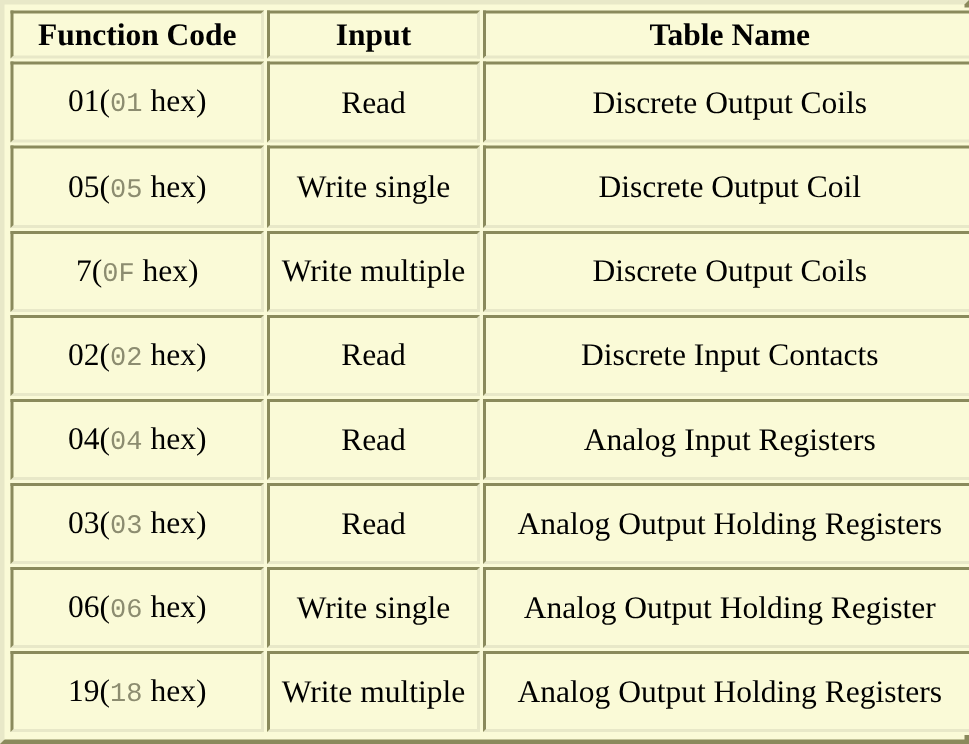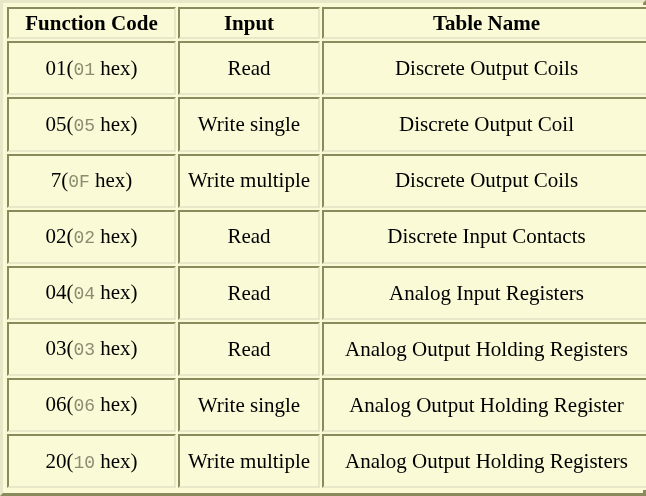--- a/index.html
+++ b/index.html
@@ -127,20 +127,20 @@
         <td>Analog Output Holding Registers</td>
       </tr>
 
       <tr>
         <td><span class="fn-num">06</span><span>(</span><span class="hex">06</span><span> hex)</span></td>
         <td>Write single</td>
         <td>Analog Output Holding Register</td>
       </tr>
 
       <tr>
-        <td><span class="fn-num">20</span><span>(</span><span class="hex">10</span><span> hex)</span></td>
+        <td><span class="fn-num">19</span><span>(</span><span class="hex">18</span><span> hex)</span></td>
         <td>Write multiple</td>
         <td>Analog Output Holding Registers</td>
       </tr>
 
     </tbody>
   </table>
 </div>
 
 </body></html>

